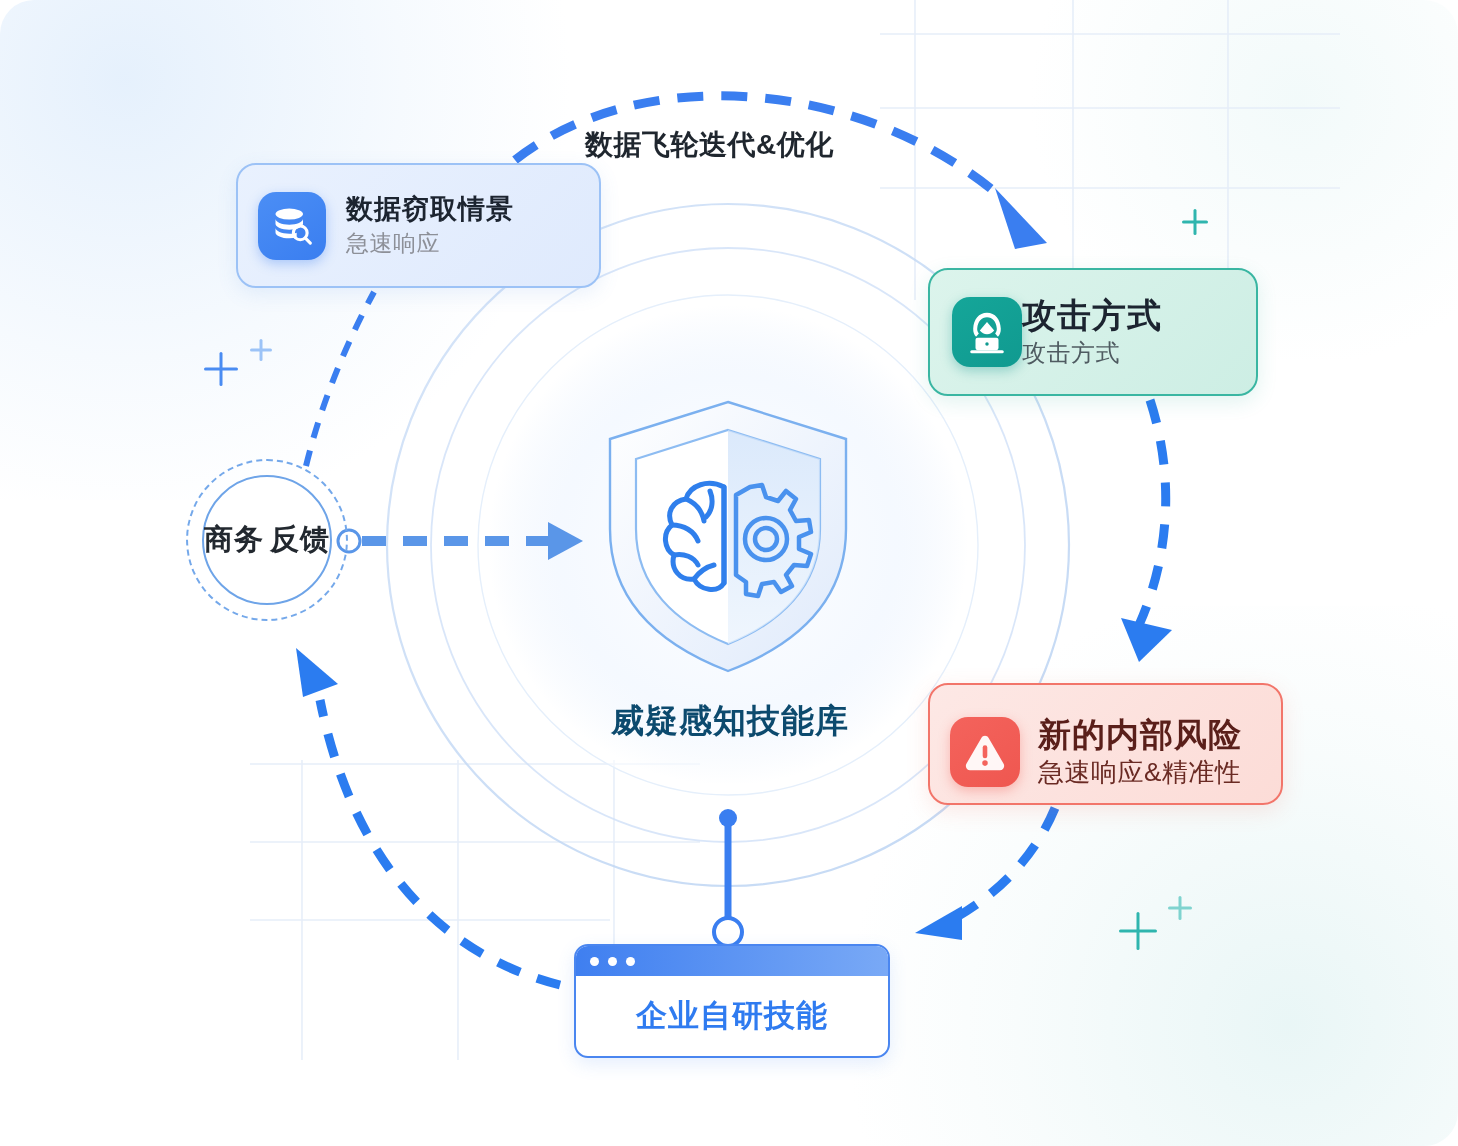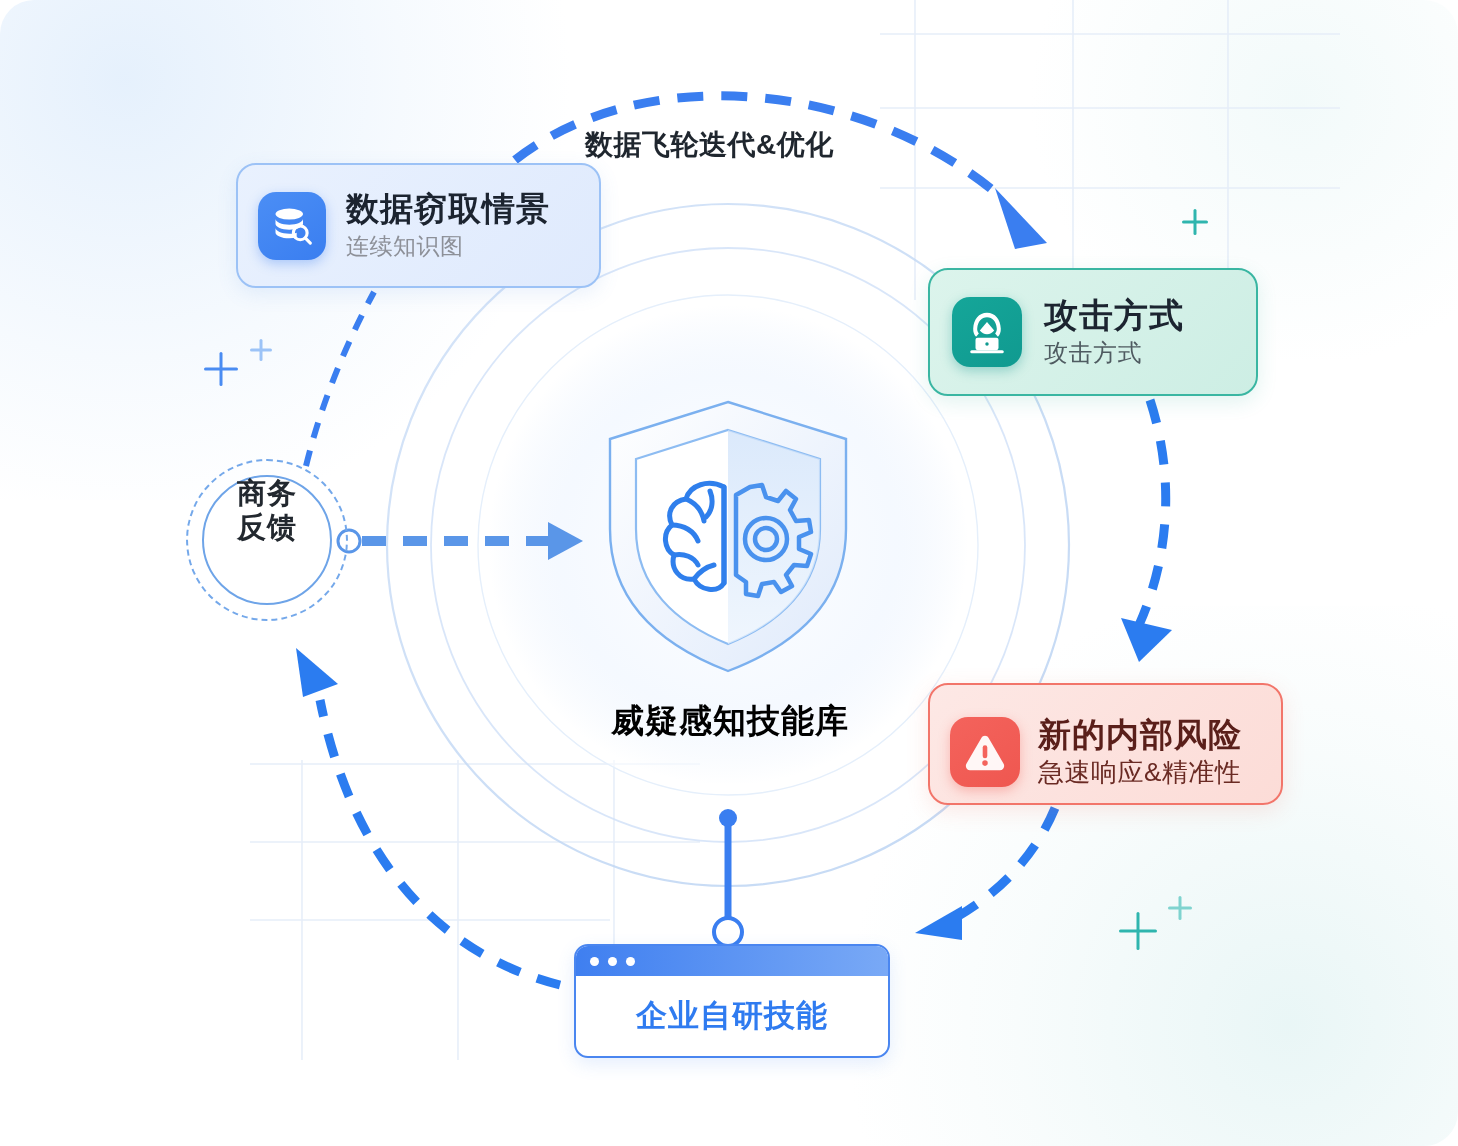--- a/index.html
+++ b/index.html
@@ -89,38 +89,38 @@
     background: linear-gradient(135deg, #e9f1fe 0%, #dfeafd 100%);
     border-color: #9cc2f6;
     box-shadow: 0 6px 20px rgba(86,140,222,0.12);
   }
   #card-data .icon-box {
     width: 68px; height: 68px;
     background: linear-gradient(145deg, #4b8ef5 0%, #3a7ef0 100%);
     box-shadow: 0 4px 12px rgba(60,126,240,0.35);
   }
   #card-data .texts { margin-left: 20px; }
-  #card-data .t-title { font-size: 33px; color: #1c2430; }
+  #card-data .t-title { font-size: 27px; color: #1c2430; }
   #card-data .t-sub { font-size: 23px; color: #8d9098; margin-top: 5px; }
 
   
   #card-attack {
     left: 928px; top: 268px;
     width: 330px; height: 128px;
     padding: 0 16px 0 22px;
     background: linear-gradient(135deg, #dcf4ec 0%, #cdeee4 100%);
     border-color: #3ab6a2;
     box-shadow: 0 6px 20px rgba(40,170,150,0.14);
   }
   #card-attack .icon-box {
     width: 70px; height: 70px;
     background: linear-gradient(145deg, #15a699 0%, #109a90 100%);
     box-shadow: 0 4px 12px rgba(16,150,140,0.35);
   }
-  #card-attack .texts { margin-left: 22px; }
+  #card-attack .texts { }
   #card-attack .t-title { font-size: 34px; color: #1c2430; }
   #card-attack .t-sub { font-size: 24px; color: #4f5b61; margin-top: 4px; }
 
   
   #card-risk {
     left: 928px; top: 683px;
     width: 355px; height: 122px;
     padding: 16px 14px 0 20px;
     background: linear-gradient(135deg, #fde8e5 0%, #fcdcd7 100%);
     border-color: #f2756a;
@@ -189,43 +189,43 @@
   }
   #feedback .inner {
     position: absolute;
     left: 16px; top: 16px;
     width: 130px; height: 130px;
     border-radius: 50%;
     border: 2px solid #6ea4e8;
     background: #ffffff;
     box-sizing: border-box;
     display: flex;
-    flex-direction: column;
+    flex-direction: row;
     align-items: center;
-    justify-content: flex-start;
+    justify-content: space-between;
   }
   #feedback .fb-line {
     font-size: 29px;
     font-weight: bold;
     color: #22282f;
     line-height: 1.16;
     letter-spacing: 1px;
   }
 
   
   #core-label {
     position: absolute;
     left: 560px; top: 700px;
     width: 340px;
     text-align: center;
   }
   #core-label .c-line {
     font-size: 33px;
     font-weight: bold;
-    color: #000000;
+    color: #0c4a6e;
     line-height: 1.3;
     letter-spacing: 1px;
   }
 
   
   #flow-label {
     position: absolute;
     left: 585px; top: 126px;
     width: 300px;
     text-align: left;
@@ -396,21 +396,21 @@
           <path d="M6 26 C6 29.5 12.7 32.5 21 32.5 C24 32.5 26.8 32.1 29.1 31.4 L29.1 36.5 C26.7 37.1 23.9 37.4 21 37.4 C12.7 37.4 6 34.4 6 31 Z"></path>
         </g>
         <g fill="none" stroke="#ffffff" stroke-width="3.4">
           <circle cx="33" cy="31.5" r="7.5"></circle>
           <line x1="38.6" y1="37.2" x2="44" y2="42.6" stroke-linecap="round"></line>
         </g>
       </svg>
     </div>
     <div class="texts">
       <div class="t-title">数据窃取情景</div>
-      <div class="t-sub">连续知识图</div>
+      <div class="t-sub">急速响应</div>
     </div>
   </div>
 
   <div class="card" id="card-attack">
     <div class="icon-box">
       <svg width="46" height="46" viewBox="0 0 48 48" aria-hidden="true">
         <g fill="#ffffff">
           <path d="M24 4 C15.5 4 10 11 9.6 20.5 C9.5 24 10.6 27 12.6 29 L15.5 25.5 C14.2 24 13.6 22 13.8 20 C14.4 13.2 18.3 8.6 24 8.6 C29.7 8.6 33.6 13.2 34.2 20 C34.4 22 33.8 24 32.5 25.5 L35.4 29 C37.4 27 38.5 24 38.4 20.5 C38 11 32.5 4 24 4 Z"></path>
           <path d="M24 13.5 L31.5 22.5 C29.6 25 27 26.4 24 26.4 C21 26.4 18.4 25 16.5 22.5 Z"></path>
           <rect x="12" y="30" width="24" height="13" rx="2.2"></rect>

